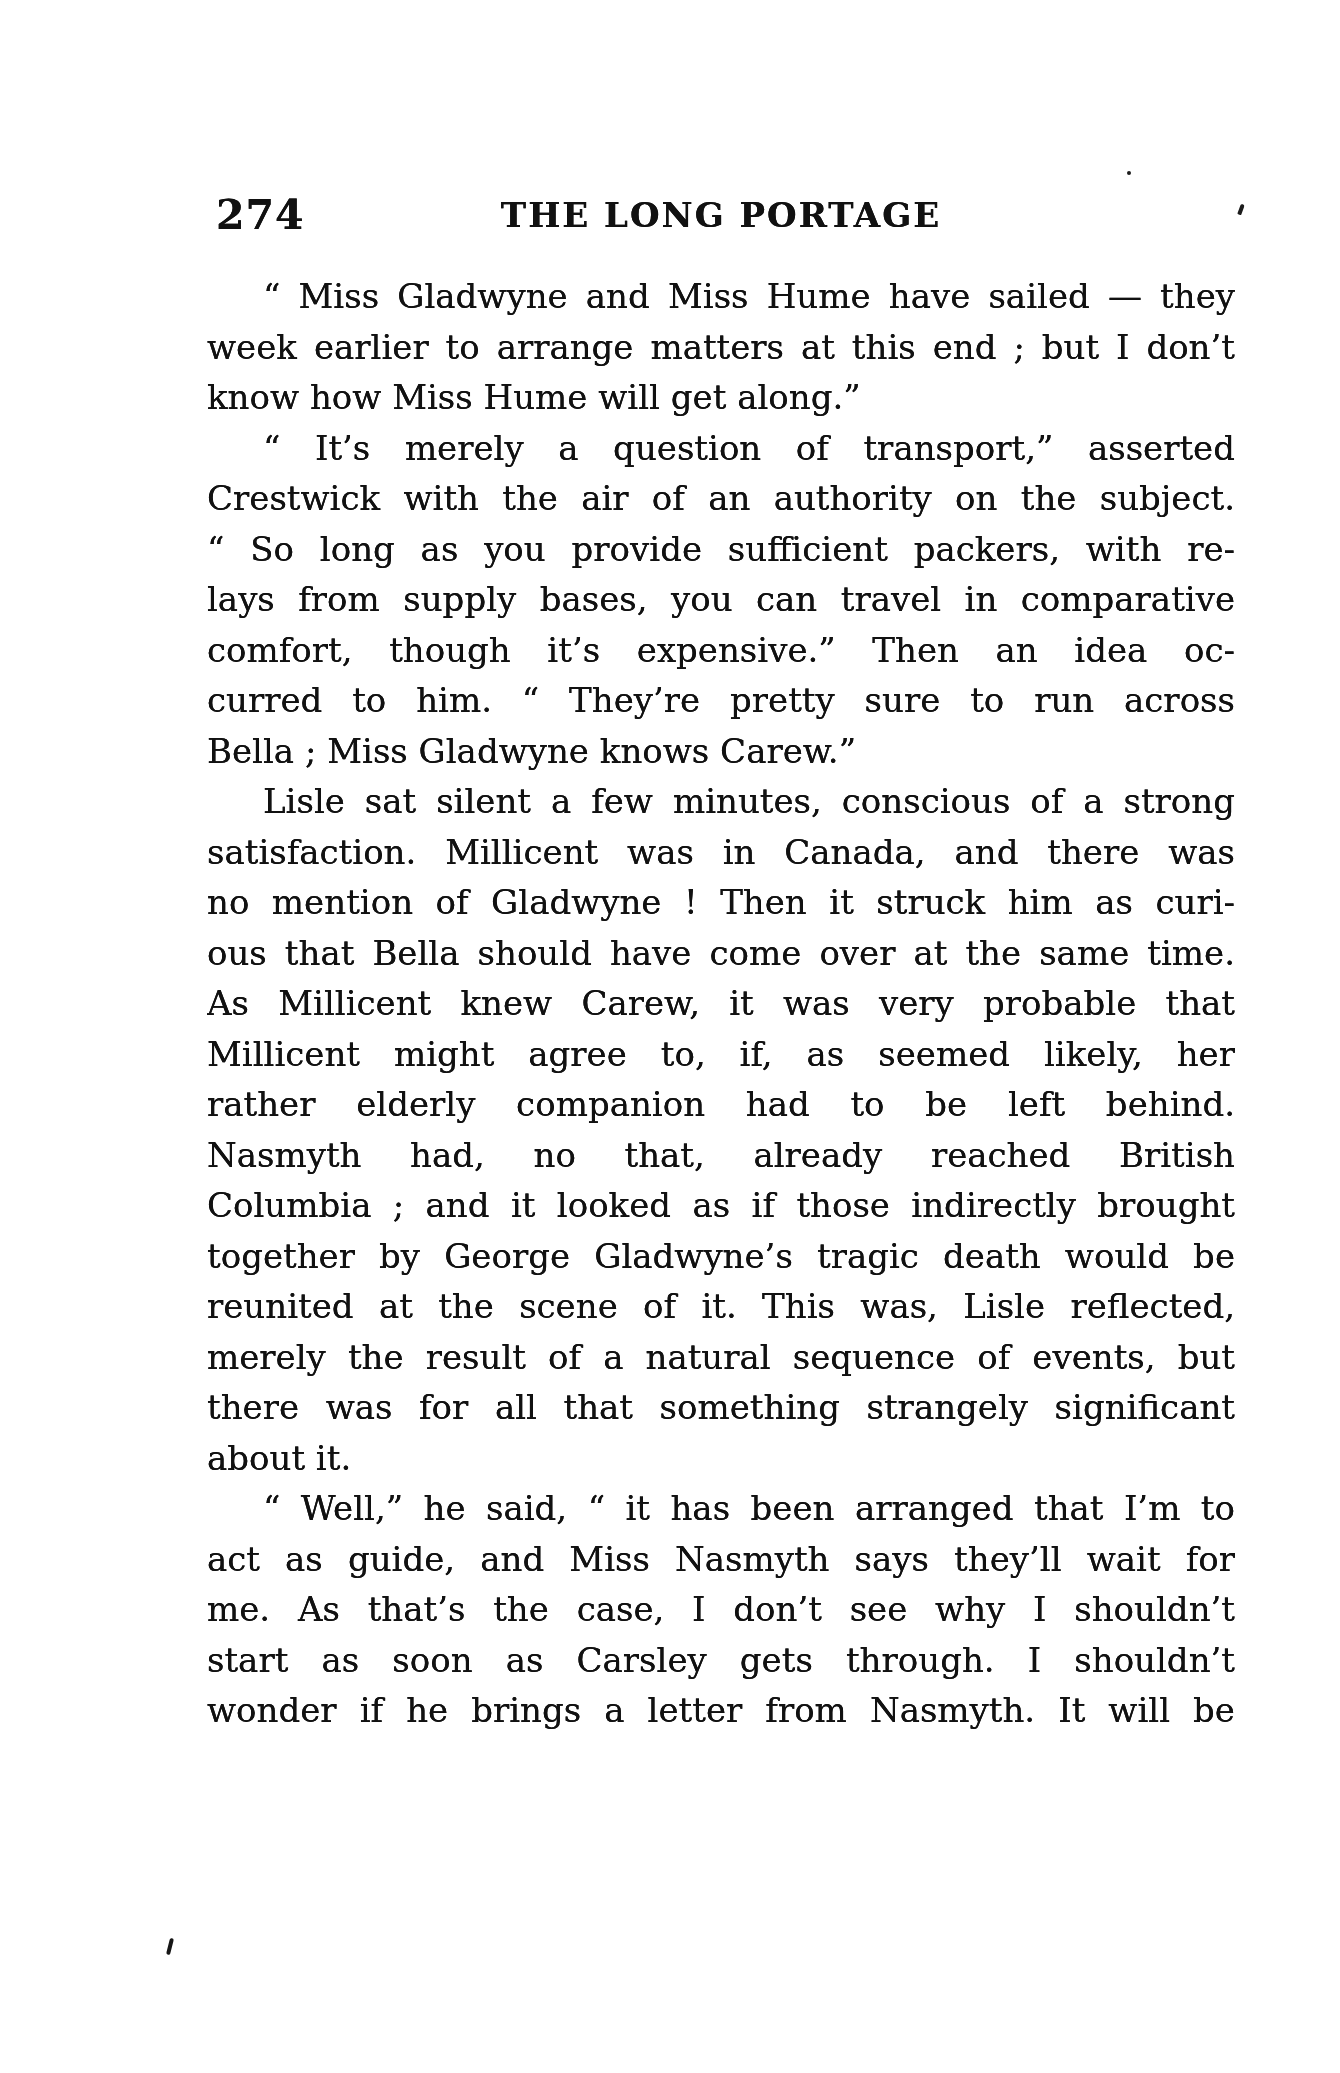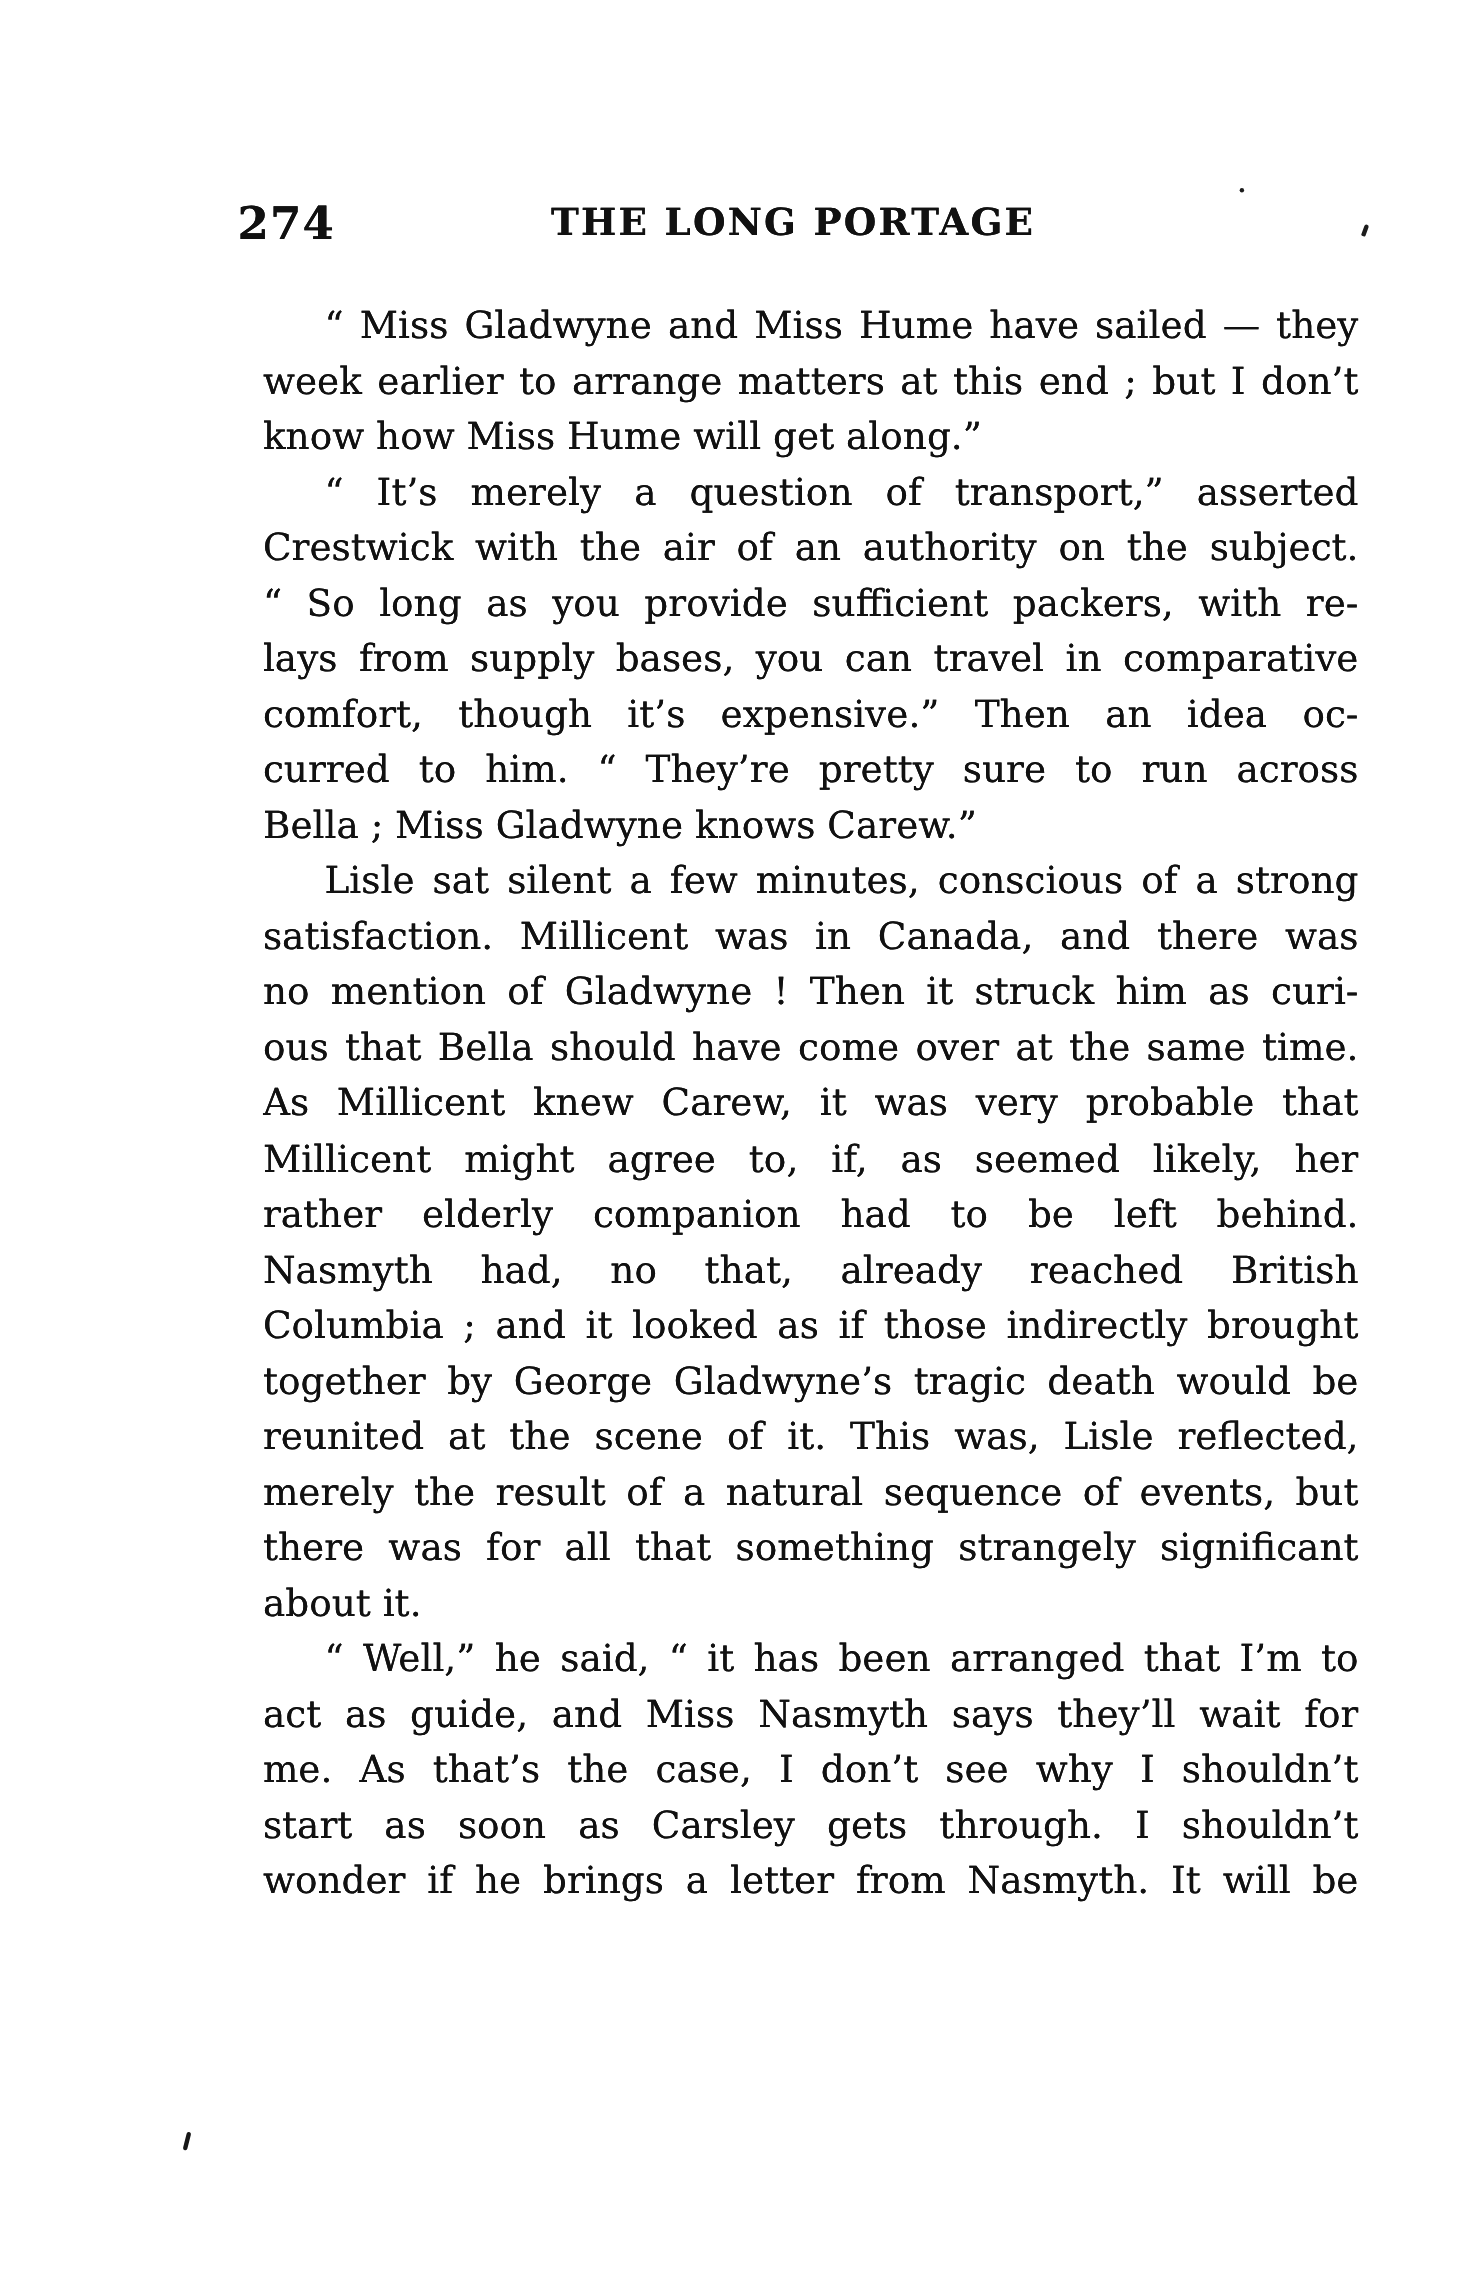--- a/index.html
+++ b/index.html
@@ -20,21 +20,21 @@
     overflow: hidden;
   }
   .page {
     position: absolute;
     inset: 0;
     background: var(--paper);
   }
   
   .running-header {
     position: absolute;
-    top: 180px;
+    top: 192px;
     left: 207px;
     width: 1028px;
     height: 50px;
   }
   .page-number {
     position: absolute;
     left: 9px;
     top: 0;
     font-size: 41px;
     line-height: 46px;
@@ -63,21 +63,21 @@
     width: 1028px;
   }
   .line {
     height: 50.5px;
     line-height: 50.5px;
     font-size: 34px;
     text-align: justify;
     text-align-last: justify;
     white-space: nowrap; 
   }
-  .line { white-space: normal; overflow: hidden; margin-left: 32px; }
+  .line { white-space: normal; overflow: hidden; }
   .line.indent { padding-left: 56px; }
   .line.para-end { text-align-last: left; }
   .line span { text-shadow: 0 0 0.55px var(--ink); }
   
   .speck-dot {
     position: absolute;
     left: 1127px;
     top: 171px;
     width: 4px;
     height: 4px;

